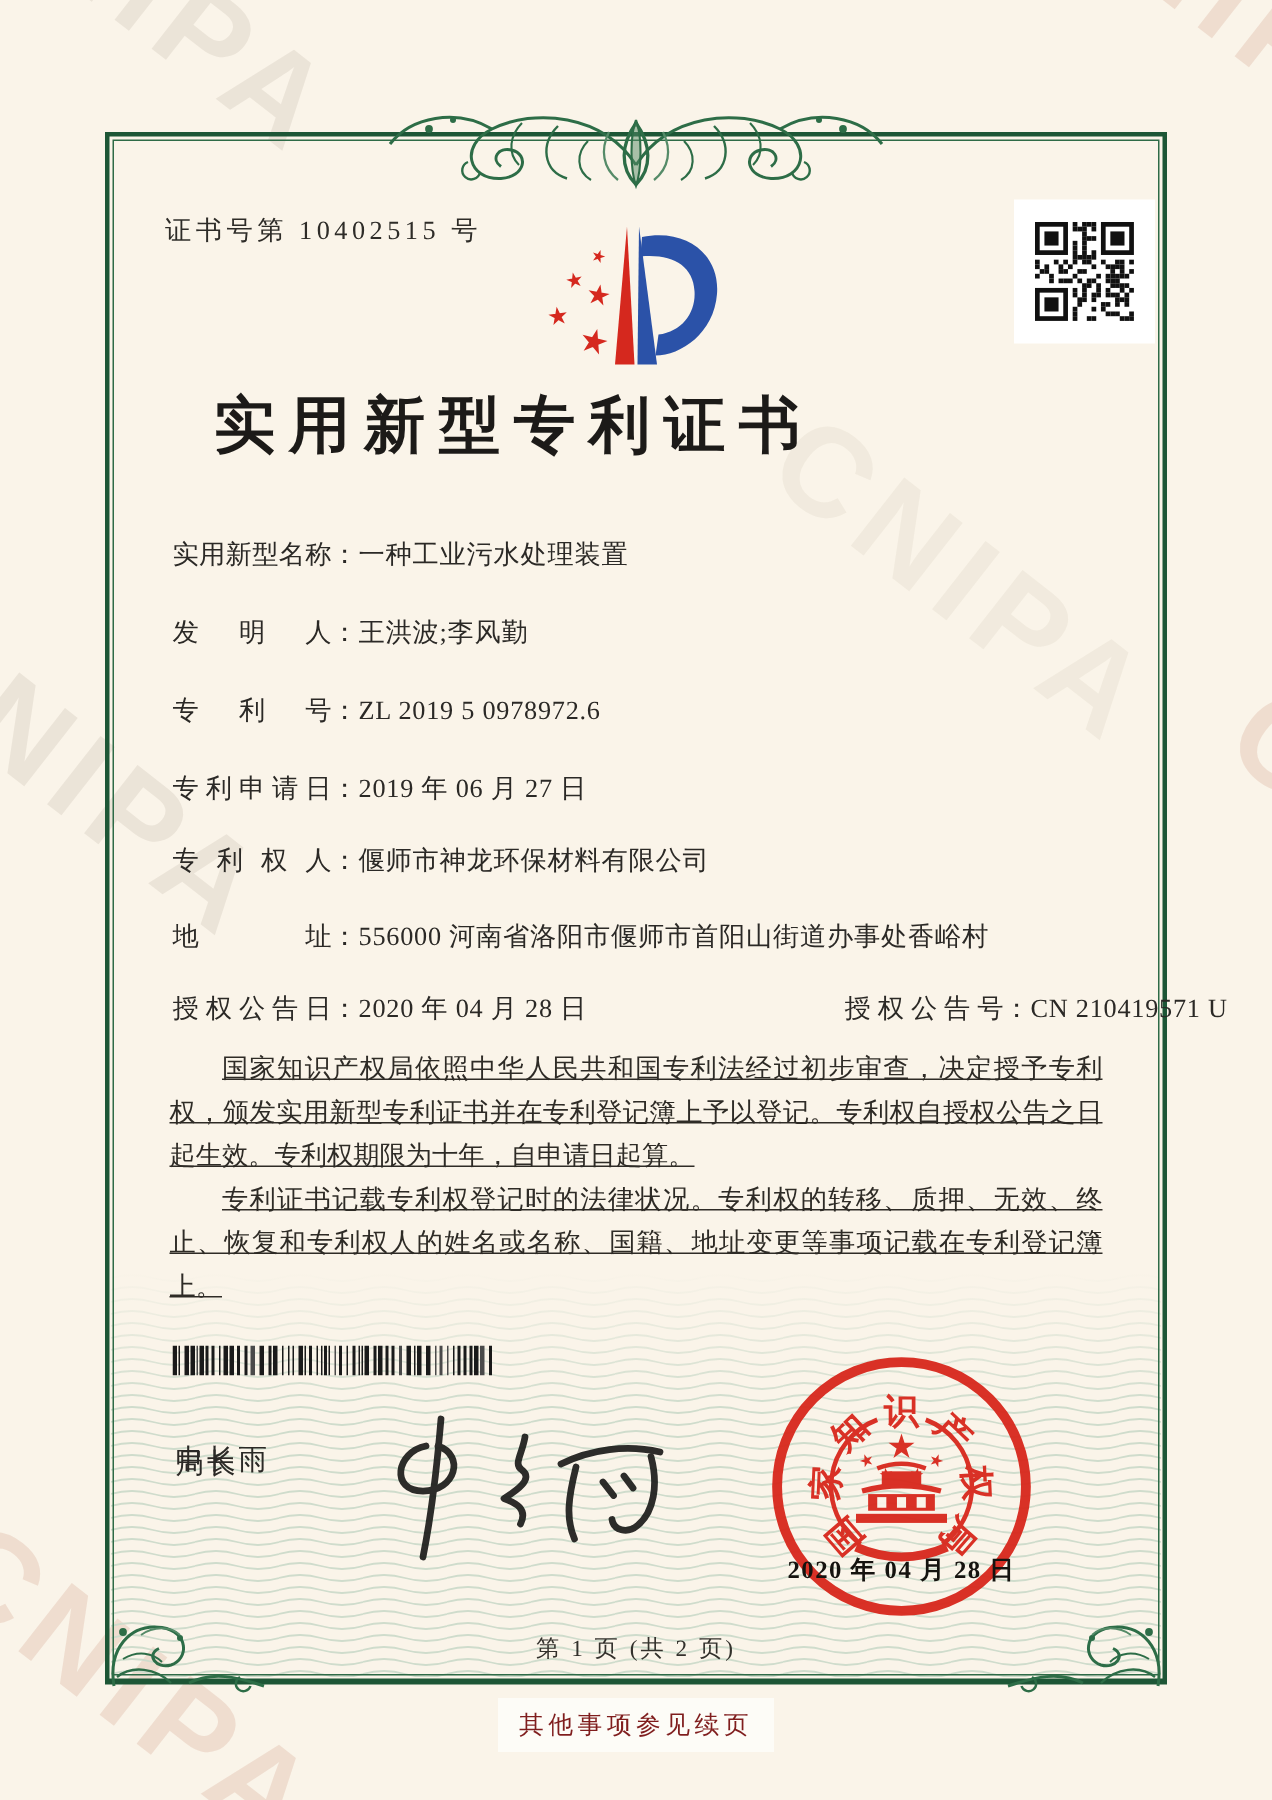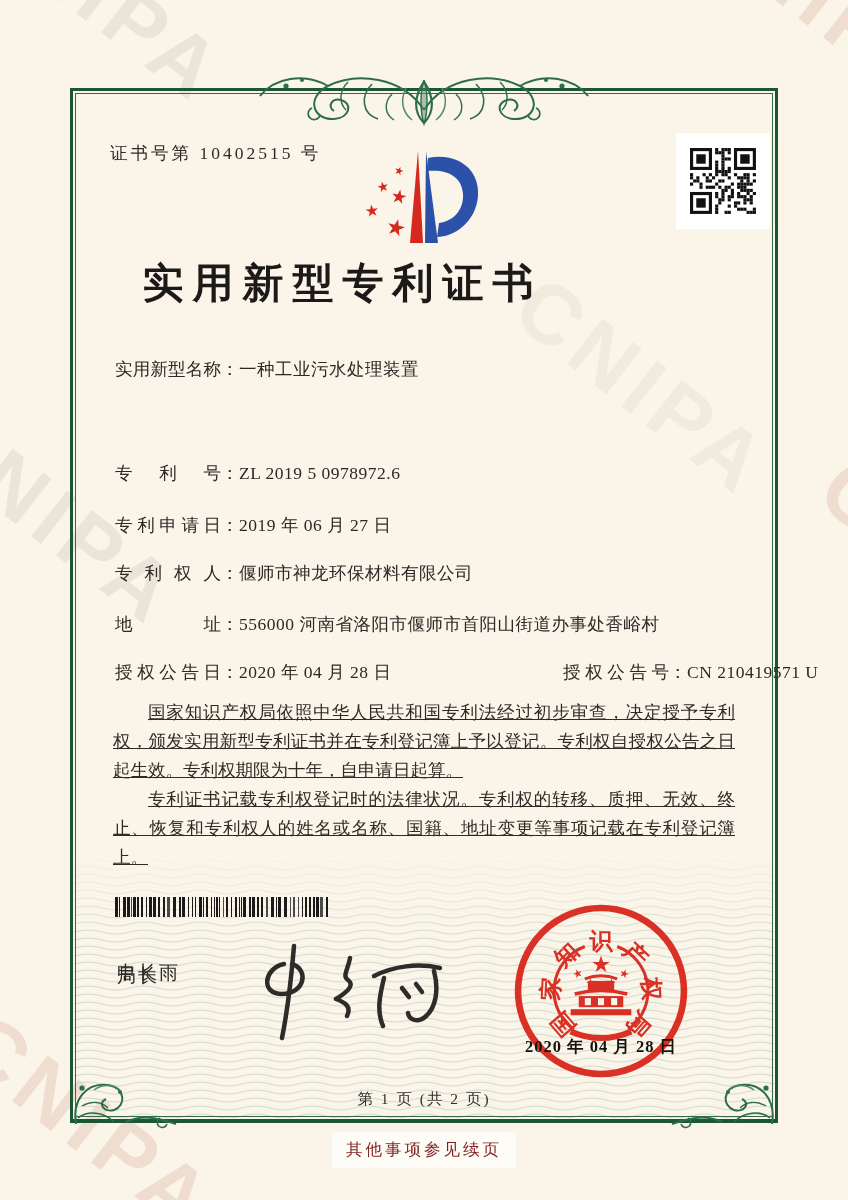--- a/index.html
+++ b/index.html
@@ -270,20 +270,23 @@
         <rect x="3.14" y="47.1" width="15.700000000000001" height="15.700000000000001" fill="#fff"></rect>
         <rect x="6.28" y="50.24" width="9.42" height="9.42" fill="#111"></rect>
       </svg>
   </div>
 
   <div class="title">实用新型专利证书</div>
 
   <div class="frow" style="top:357px;">
     <span class="flabel">实用新型名称</span><span class="fcolon">：</span><span class="fvalue">一种工业污水处理装置</span>
   </div>
+  <div class="frow" style="top:409px;">
+    <span class="flabel">发明人</span><span class="fcolon">：</span><span class="fvalue">王洪波;李风勤</span>
+  </div>
   <div class="frow" style="top:461px;">
     <span class="flabel">专利号</span><span class="fcolon">：</span><span class="fvalue">ZL 2019 5 0978972.6</span>
   </div>
   <div class="frow" style="top:513px;">
     <span class="flabel">专利申请日</span><span class="fcolon">：</span><span class="fvalue">2019 年 06 月 27 日</span>
   </div>
   <div class="frow" style="top:561px;">
     <span class="flabel">专利权人</span><span class="fcolon">：</span><span class="fvalue">偃师市神龙环保材料有限公司</span>
   </div>
   <div class="frow" style="top:612px;">

